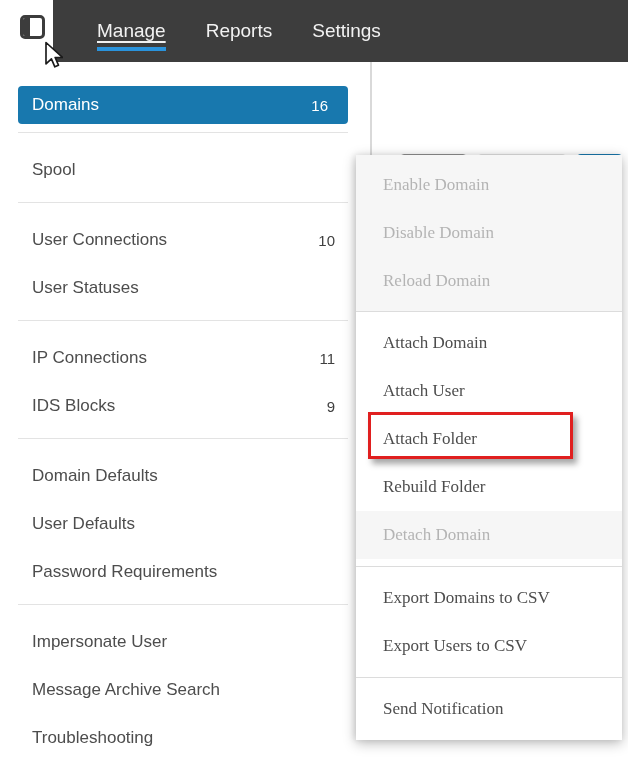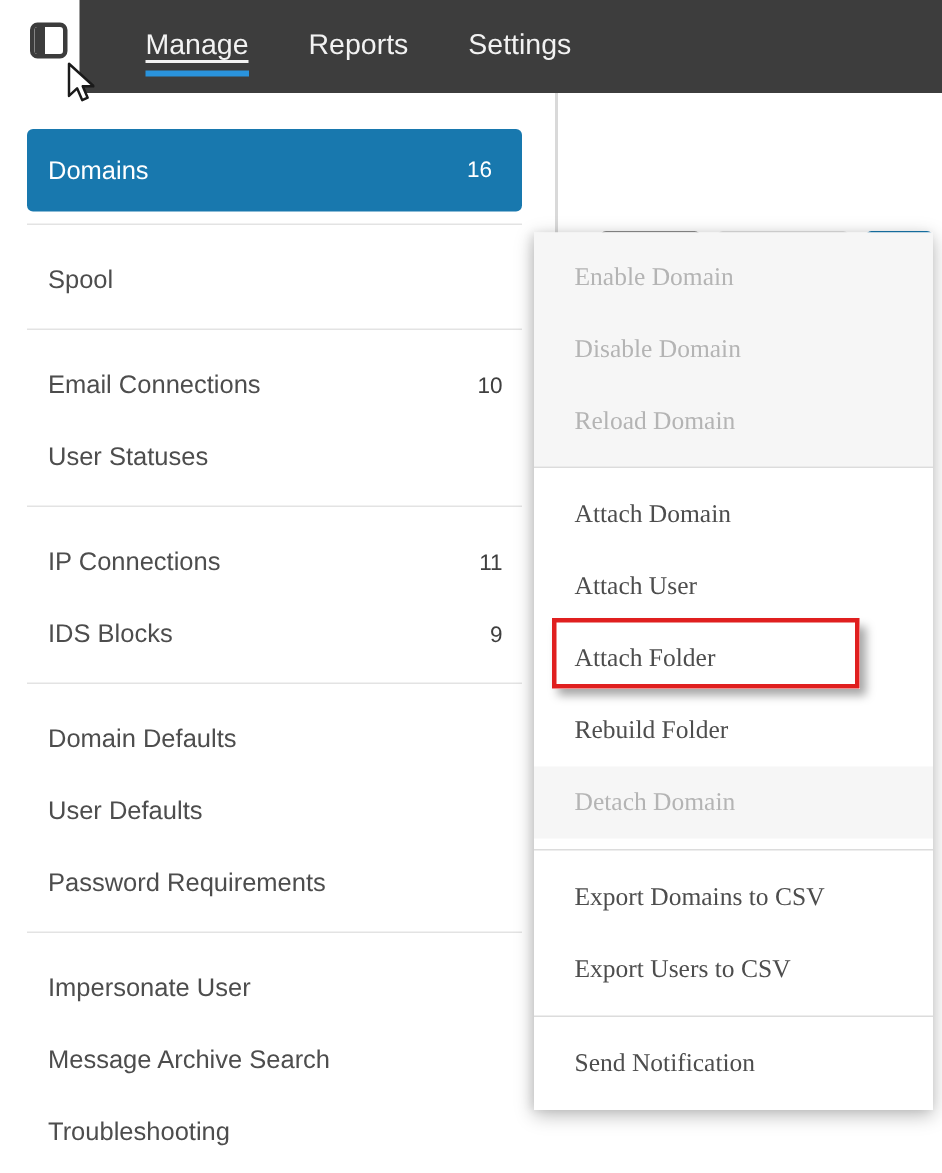--- a/index.html
+++ b/index.html
@@ -36,21 +36,21 @@
   .cursor { position:absolute; left:44px; top:41px; width:19px; height:30px; z-index:60; pointer-events:none; }
 
   
   .sidebar { position:absolute; left:0; top:62px; width:370px; padding-top:24px; background:#fff; }
   .side-item {
     height:48px; display:flex; align-items:center; justify-content:space-between;
     padding:0 35px 0 32px; font-size:17px; color:#4d4d4d; cursor:pointer;
   }
   .side-item .num { font-size:15px; color:#3f3f3f;text-align:center; }
   .side-item.active {
-    margin:0 0 0 18px; width:330px; height:55px; border-radius:4px;
+    margin:0 0 0 18px; width:330px; height:38px; border-radius:4px;
     background:#1878ae; color:#ffffff; padding:0 20px 0 14px;
   }
   .side-item.active .num { color:#ffffff; }
   .side-sep { height:1px; background:#e3e3e3; margin:8px 22px 13px 18px; }
 
   
   .v-divider { position:absolute; left:370px; top:62px; width:2px; height:94px; background:#d9d9d9; }
 
   
   .toolbar { position:absolute; left:400px; top:110px; display:flex; gap:11px; align-items:center; }
@@ -112,21 +112,21 @@
     <span class="num">16</span>
   </div>
   <div class="side-sep"></div>
 
   <div class="side-item">
     <span>Spool</span>
   </div>
   <div class="side-sep"></div>
 
   <div class="side-item">
-    <span>Email Connections</span>
+    <span>User Connections</span>
     <span class="num">10</span>
   </div>
   <div class="side-item">
     <span>User Statuses</span>
   </div>
   <div class="side-sep"></div>
 
   <div class="side-item">
     <span>IP Connections</span>
     <span class="num">11</span>

